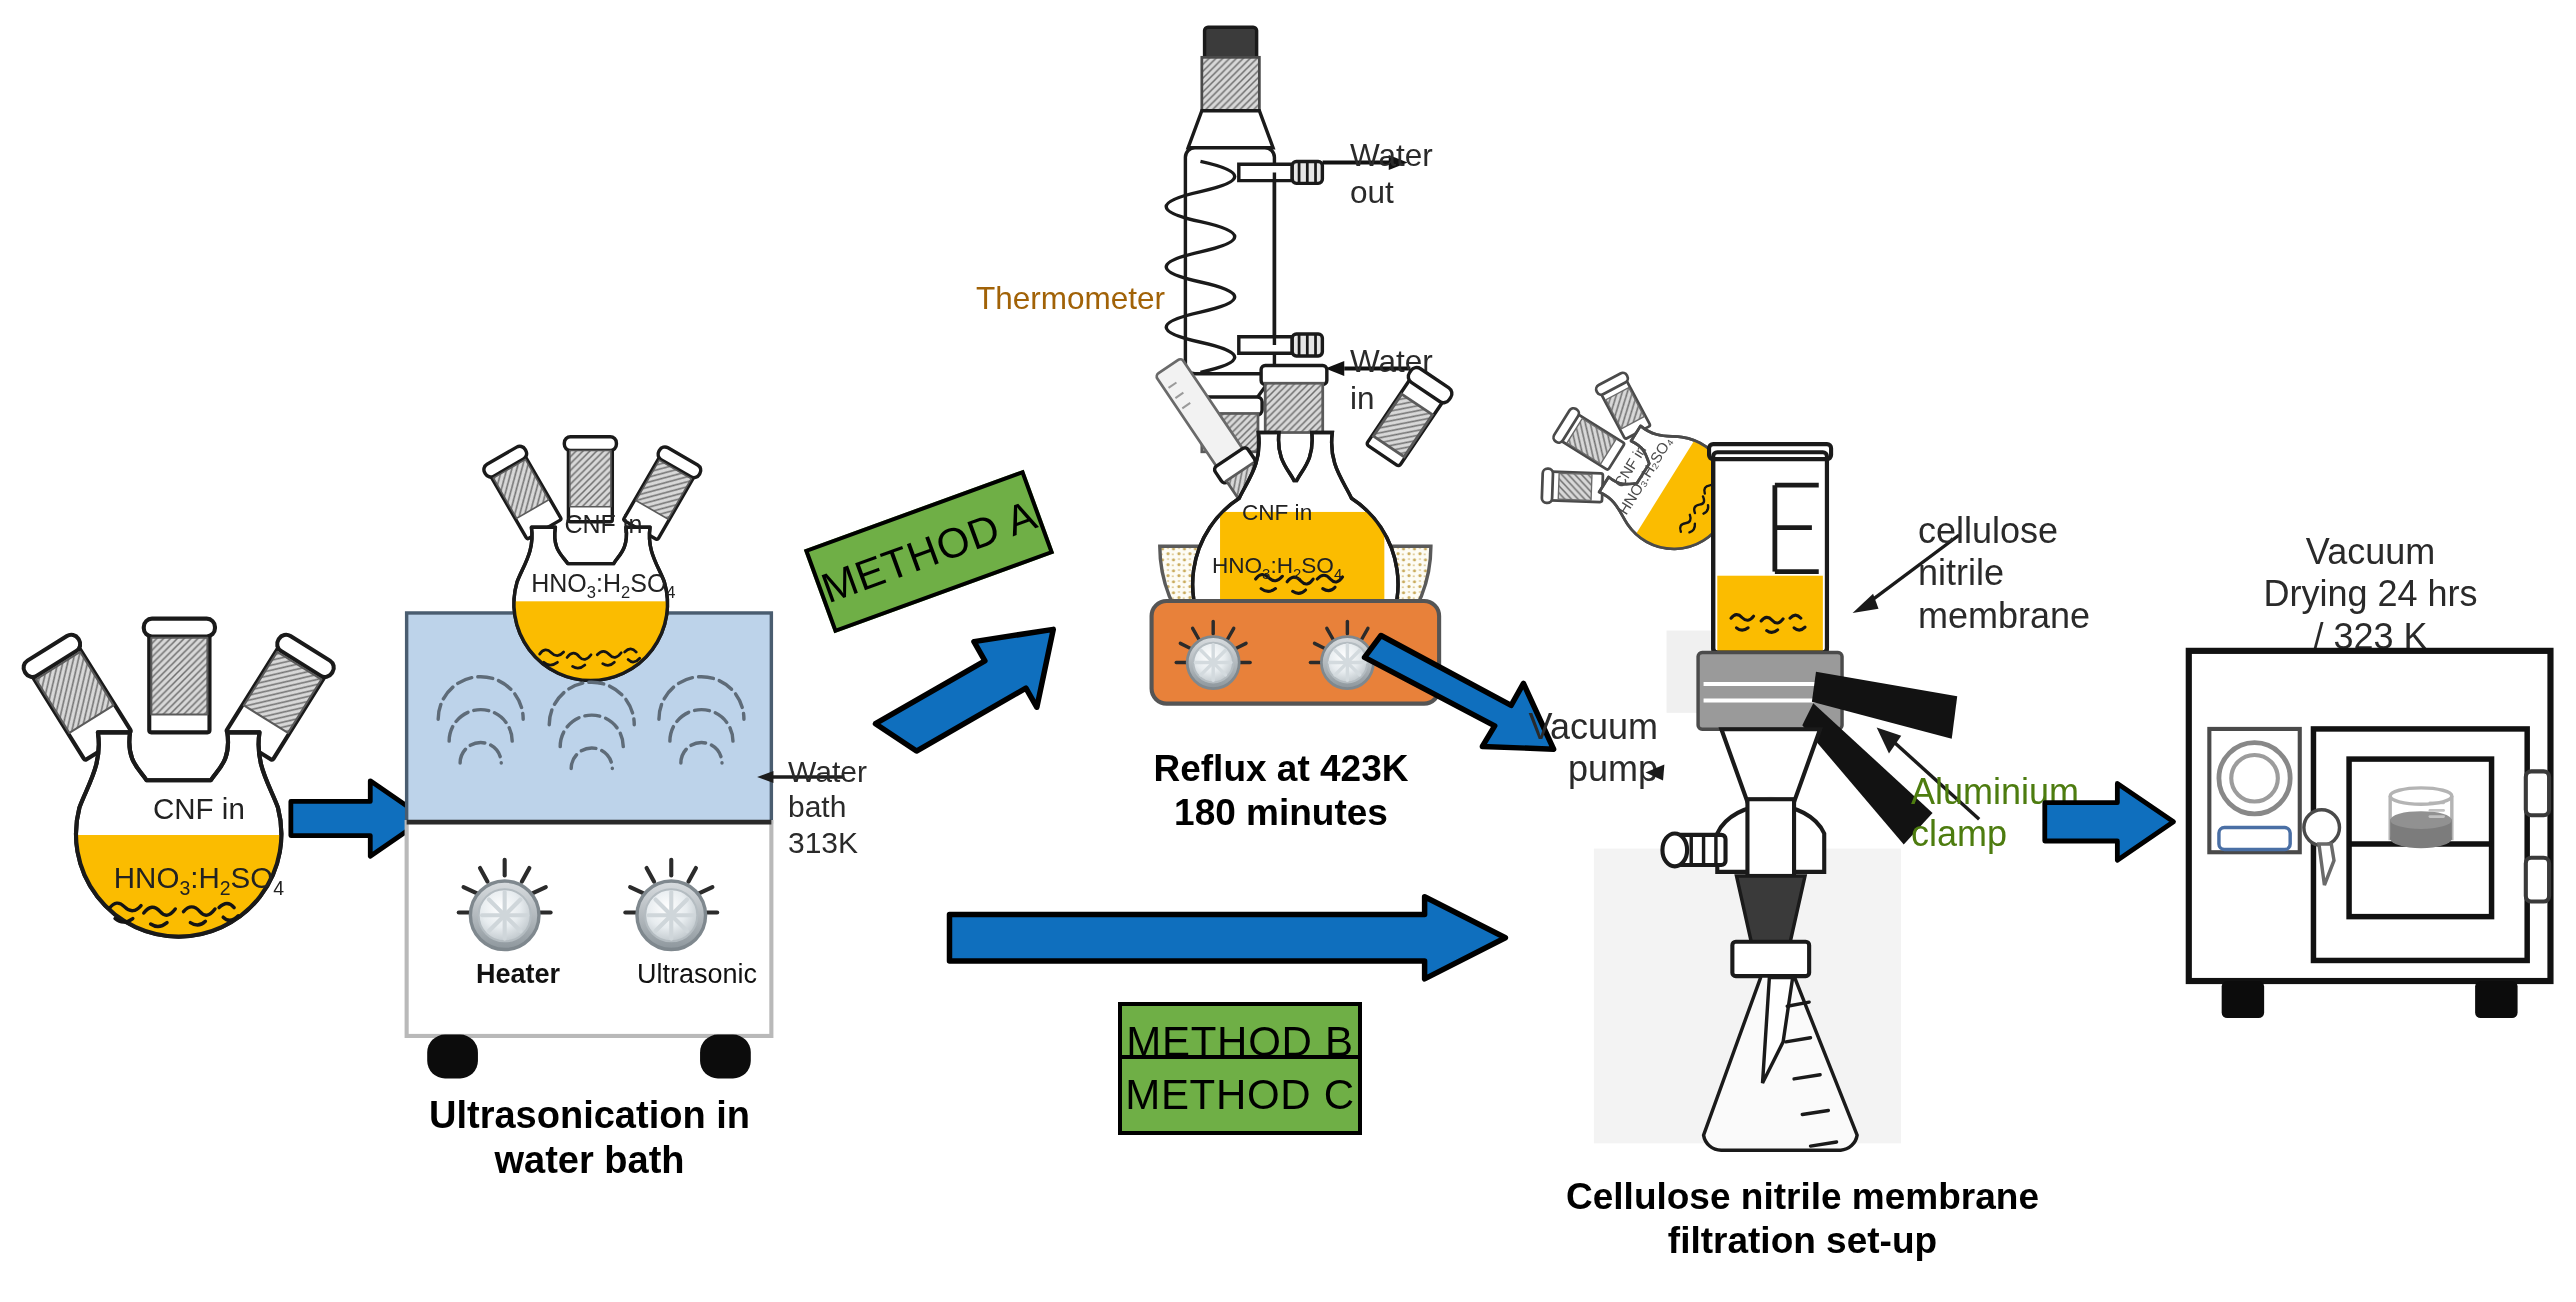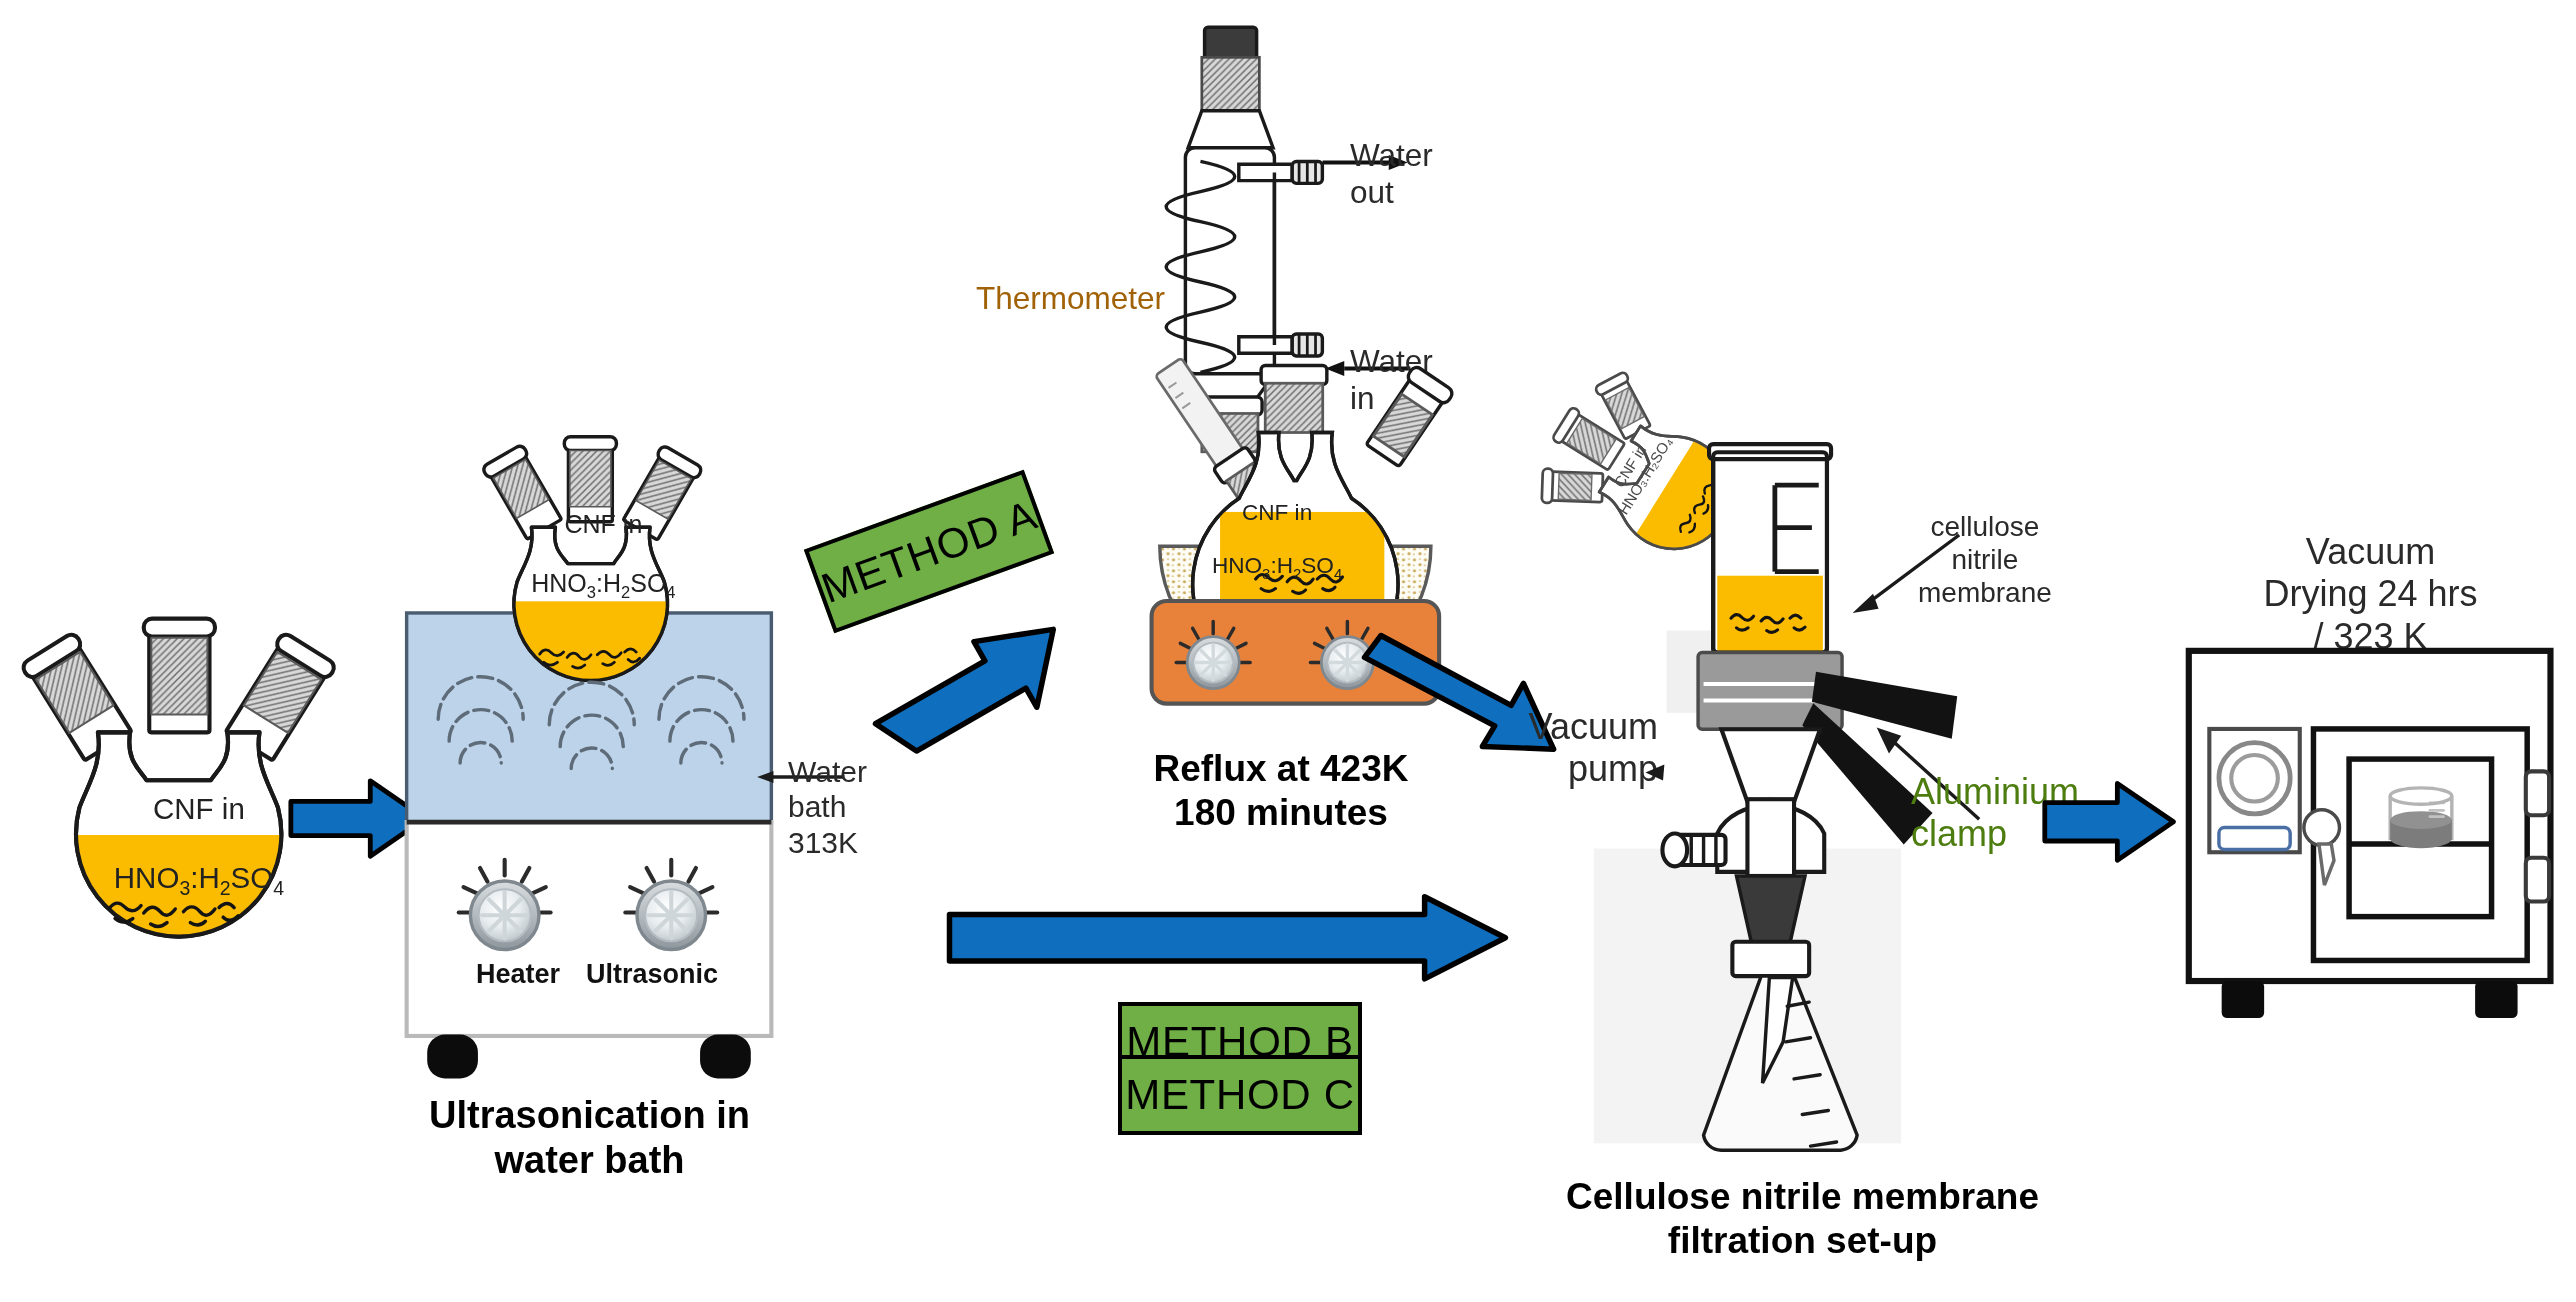--- a/index.html
+++ b/index.html
@@ -220,21 +220,21 @@
         <line x1="377" y1="663" x2="423" y2="709"></line>
         <line x1="423" y1="663" x2="377" y2="709"></line>
       </g>
     </g>
   </svg>
   <div class="lbl" style="left:480px;top:480px;width:219px;text-align:center;font-size:25px;">
     <span>CNF in</span><br>
     <span><span>HNO</span><span class="sub">3</span><span>:H</span><span class="sub">2</span><span>SO</span><span class="sub">4</span></span>
   </div>
   <div class="lbl" style="left:423px;top:959px;width:137px;text-align:right;font-size:27px;font-weight:bold;color:#111;">Heater</div>
-  <div class="lbl" style="left:586px;top:959px;width:171px;text-align:left;font-size:27px;font-weight:bold;color:#111;">Ultrasonic</div>
+  <div class="lbl" style="left:586px;top:959px;width:171px;text-align:right;font-size:27px;font-weight:normal;color:#111;">Ultrasonic</div>
 
   <svg class="abs" style="left:754px;top:760px;width:96px;height:34px;" viewBox="0 0 140 50">
     <line x1="132" y1="25" x2="26" y2="25" stroke="#1d1d1d" stroke-width="5"></line>
     <path d="M4 25 L28 16 L28 34 Z" fill="#1d1d1d"></path>
   </svg>
   <div class="lbl" style="left:788px;top:754px;font-size:30px;color:#2a2a2a;">Water
 bath
 313K</div>
 
   <div class="cap" style="left:384px;top:1065px;width:411px;font-size:38px;margin-top:28px;">
@@ -529,21 +529,21 @@
       <line x1="318" y1="754" x2="356" y2="748"></line>
       <line x1="330" y1="806" x2="368" y2="800"></line>
       <line x1="342" y1="852" x2="380" y2="846"></line>
     </g>
   </svg>
 
   <svg class="abs" style="left:1843px;top:528px;width:123px;height:96px;" viewBox="0 0 180 140">
     <line x1="170" y1="10" x2="36" y2="110" stroke="#1a1a1a" stroke-width="5"></line>
     <path d="M14 124 L44 96 L52 118 Z" fill="#1a1a1a"></path>
   </svg>
-  <div class="lbl" style="left:1918px;top:510px;font-size:28px;color:#2a2a2a;white-space:pre-line;text-align:center;">cellulose
+  <div class="lbl" style="left:1918px;top:510px;font-size:36px;color:#2a2a2a;white-space:pre-line;">cellulose
 nitrile
 membrane</div>
 
   <svg class="abs" style="left:1863px;top:726px;width:123px;height:103px;" viewBox="0 0 180 150">
     <line x1="170" y1="136" x2="44" y2="22" stroke="#1a1a1a" stroke-width="5"></line>
     <path d="M20 2 L56 14 L38 40 Z" fill="#1a1a1a"></path>
   </svg>
   <div class="lbl" style="left:1911px;top:771px;font-size:36px;color:#4d7c0f;white-space:pre-line;">Aluminium
 clamp</div>
 

